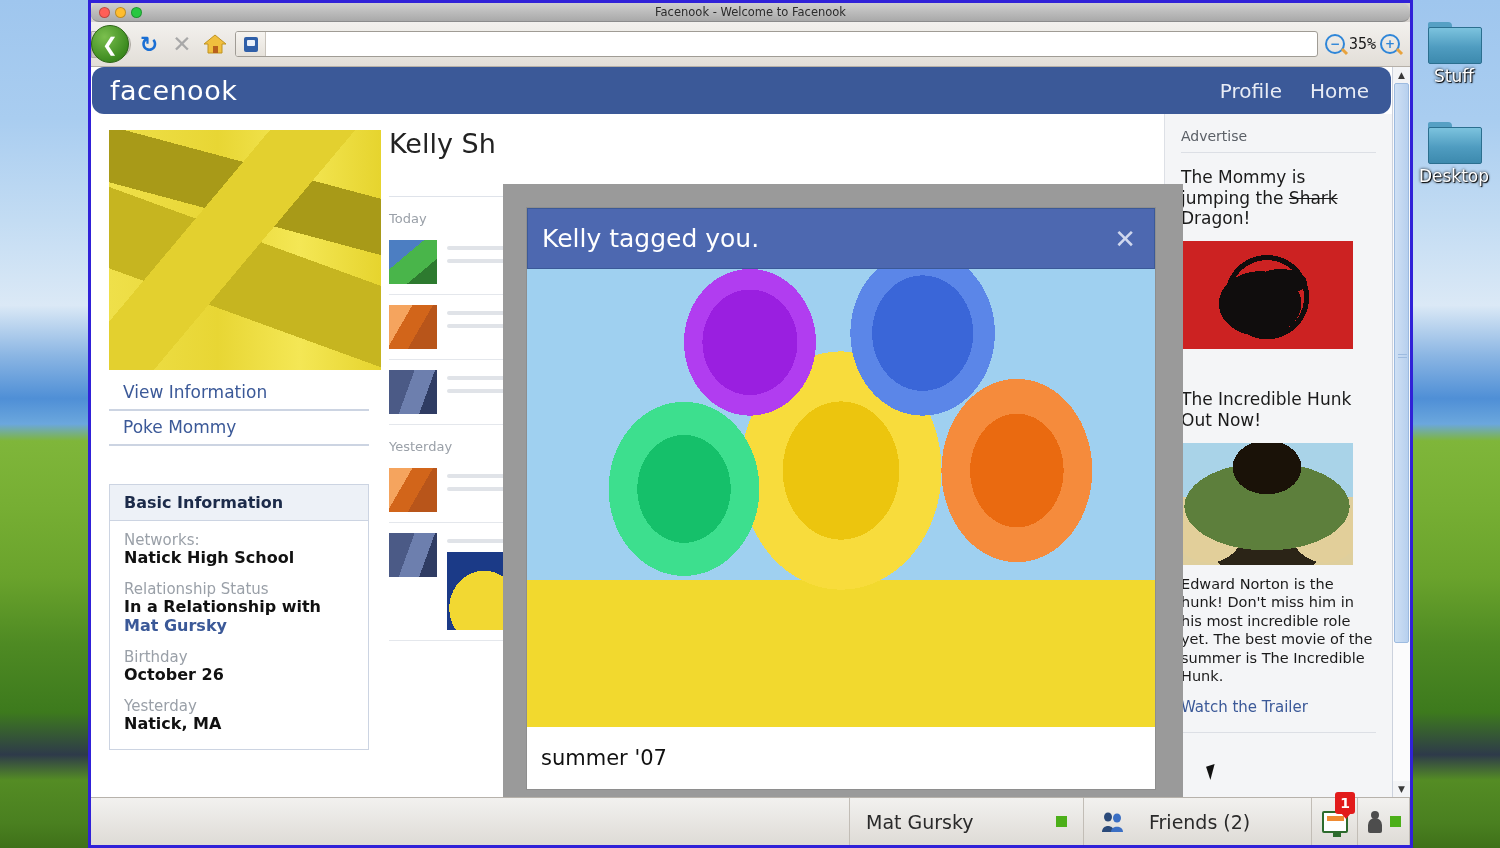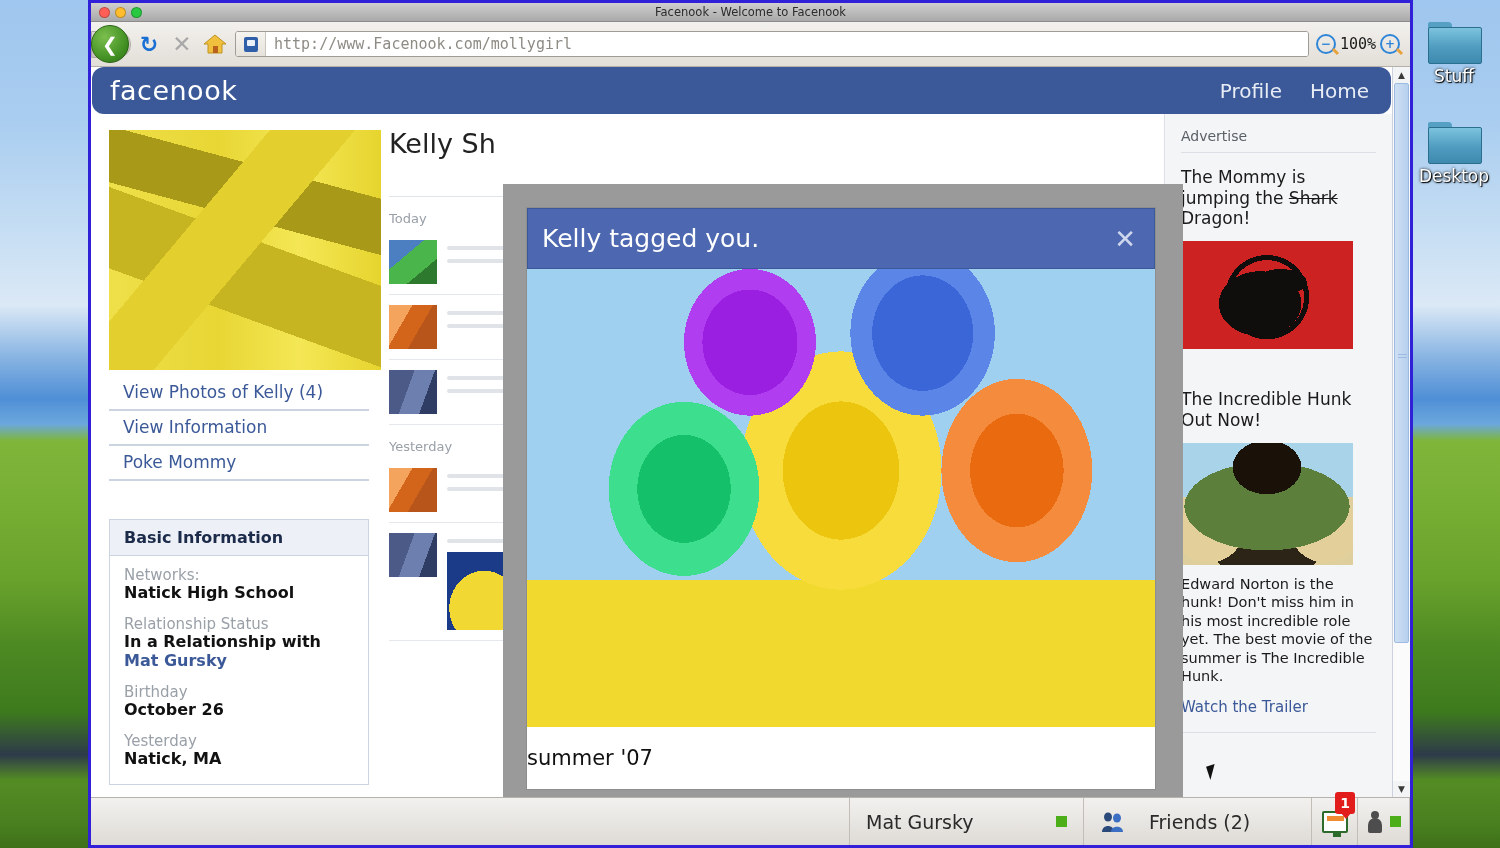--- a/index.html
+++ b/index.html
@@ -52,21 +52,21 @@
     left: 88px; top: 0; width: 1325px; height: 848px;
     border: 3px solid #3021d8;
     background: #d6d2ce;
     display: flex; flex-direction: column;
   }
   .titlebar {
     height: 19px;
     background: linear-gradient(to bottom,#cfcfcf,#a9a9a9);
     border-bottom: 1px solid #8b8b8b;
     position: relative;
-    display: flex; align-items: center;
+    display: flex; align-items: center; border-radius: 8px;
   }
   .traffic { display: flex; gap: 5px; margin-left: 8px; }
   .tl { width: 11px; height: 11px; border-radius: 50%; border: 1px solid rgba(0,0,0,.25); }
   .tl.r { background: #ff5f57; } .tl.y { background: #ffbd2e; } .tl.g { background: #28c840; }
   .title-text {
     position: absolute; left: 0; right: 0; text-align: center;
     font-size: 11.5px; color: #2b2b2b;
     font-family: "DejaVu Sans", sans-serif;
   }
 
@@ -264,21 +264,21 @@
     background:
       radial-gradient(ellipse 10.5% 16% at 35.5% 16%, #9a1fe0 0 72%, #b13df0 72% 100%, transparent 100%),
       radial-gradient(ellipse 11.5% 18% at 63% 14%, #3a66d8 0 70%, #5b86e8 70% 100%, transparent 100%),
       radial-gradient(ellipse 12% 19% at 25% 48%, #15c06a 0 62%, #3ddf8e 62% 100%, transparent 100%),
       radial-gradient(ellipse 12% 20% at 78% 44%, #ea6a10 0 62%, #f58b3c 62% 100%, transparent 100%),
       radial-gradient(ellipse 16% 26% at 50% 44%, #ecc50e 0 58%, #f8dc3c 58% 100%, transparent 100%),
       linear-gradient(to bottom, #9fd0f0 0 68%, #f2d92e 68% 100%);
   }
   .modal-caption {
     height: 62px; display: flex; align-items: center;
-    padding-left: 0; font-size: 21px; color: #111; background: #fff;
+    padding-left: 14px; font-size: 21px; color: #111; background: #fff;
   }
 
   
   .taskbar {
     height: 48px; display: flex; align-items: stretch;
     background: linear-gradient(to bottom,#f2f1ef,#dedbd6);
     border-top: 1px solid #b7b2ab;
   }
   .tb-spacer { flex: 1; border-right: 1px solid #c2bdb6; }
   .tb-cell {
@@ -365,48 +365,44 @@
     <div class="ticon">
       <svg width="24" height="22" viewBox="0 0 24 22">
         <polygon points="12,2 23,11 19,11 19,20 5,20 5,11 1,11" fill="#f0bf3e" stroke="#c09320" stroke-width="1"></polygon>
         <rect x="10" y="13" width="5" height="7" fill="#b8601c"></rect>
       </svg>
     </div>
     <div class="urlwrap">
       <div class="url-fav">
           <span class="favsq"></span>
         </div>
-      <input class="urlbar" type="text" value="http://www.Facenook.com/mollygirl" style="">
     </div>
     <div class="zoomgrp">
       <span class="zico">−</span>
-      <span class="zlevel">100%</span>
+      <span class="zlevel">35%</span>
       <span class="zico">+</span>
     </div>
   </div>
 
   <div class="viewport">
     <div class="pagecol">
 
       <div class="fb-nav">
         <div class="fb-logo">facenook</div>
         <div class="fb-navlinks">
           <a href="#">Profile</a>
           <a href="#">Home</a>
         </div>
       </div>
 
       <div class="page-body">
 
         <div class="leftcol">
           <div class="profile-pic"></div>
           <div class="link-list">
-            <div class="link-row">
-              <a href="#">View Photos of Kelly (4)</a>
-            </div>
             <div class="link-row">
               <a href="#">View Information</a>
             </div>
             <div class="link-row">
               <a href="#">Poke Mommy</a>
             </div>
           </div>
 
           <div class="infobox">
             <div class="infobox-head">Basic Information</div>

